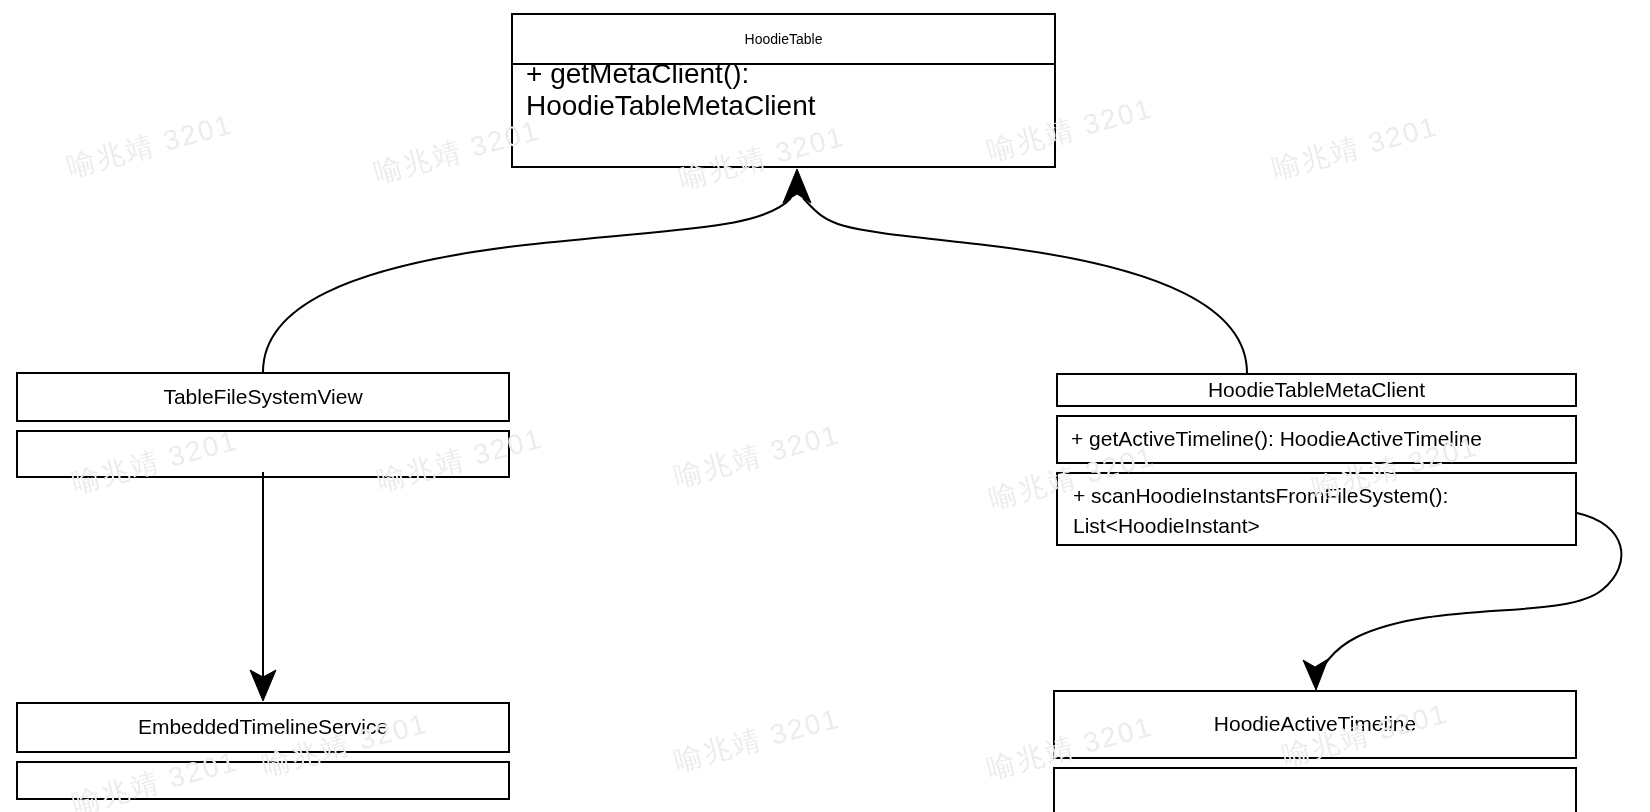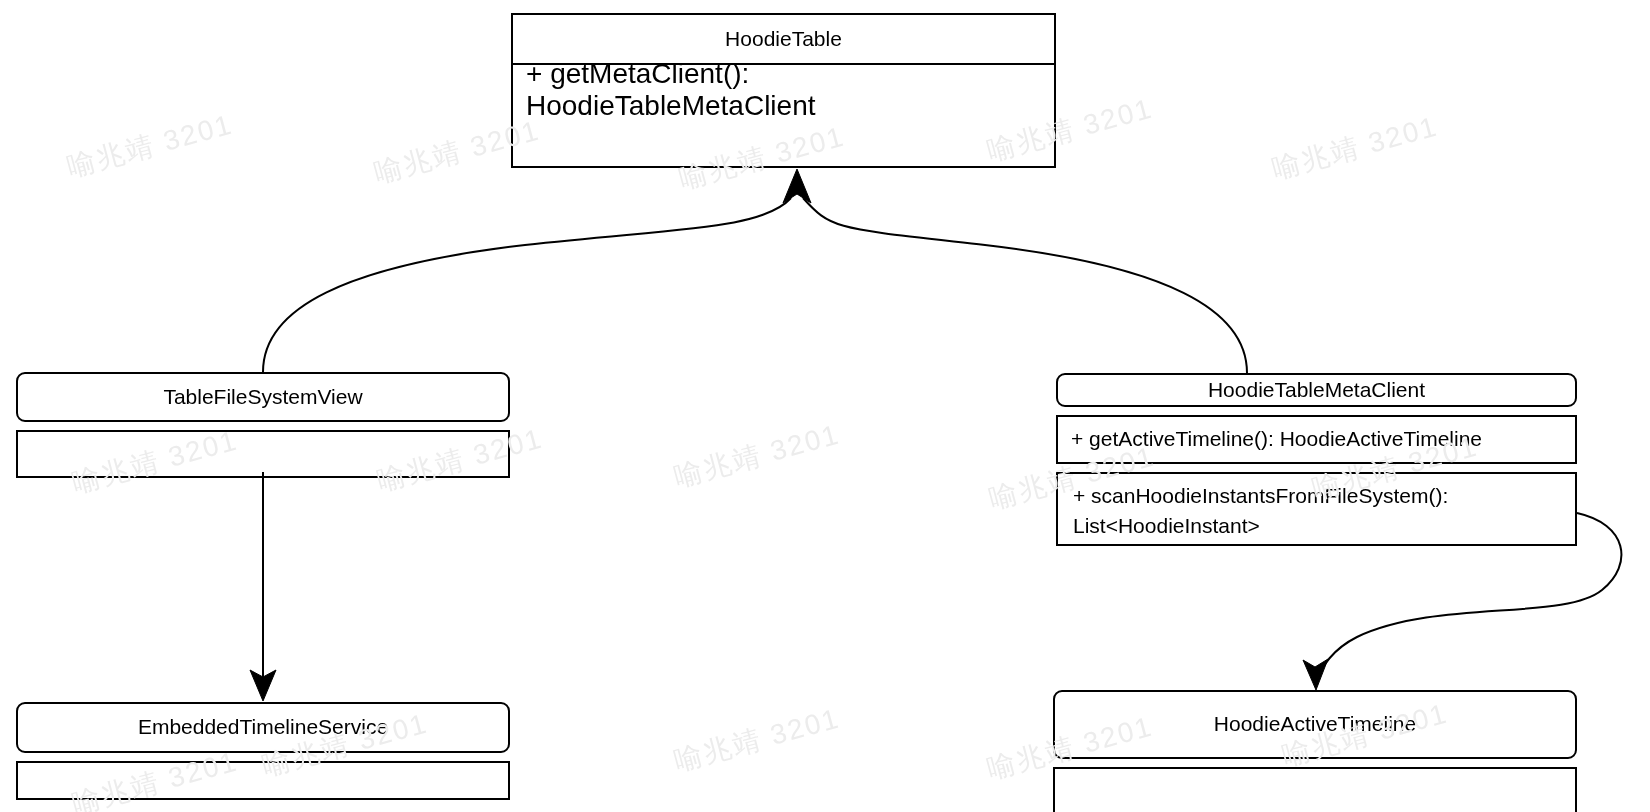--- a/index.html
+++ b/index.html
@@ -8,27 +8,27 @@
     background:#ffffff;font-family:"Liberation Sans",sans-serif;color:#000;
   }
   .stage{position:absolute;inset:0;}
   
   .cbox{position:absolute;z-index:1;}
   .sec{
     box-sizing:border-box;border:2px solid #000;background:#fff;
     font-size:21px;line-height:1.25;
   }
   .sec + .sec{margin-top:8px;}
-  .ctitle{display:flex;align-items:center;justify-content:center;text-align:center;border-radius:9px;}
+  .ctitle{display:flex;align-items:center;justify-content:center;text-align:center;}
   .mrow{display:flex;align-items:center;padding:0 13px;}
   .mwrap{display:block;padding:7px 15px;line-height:30px;}
   
   #box-hoodie-table{left:511px;top:13px;width:545px;}
   #box-hoodie-table .outer{box-sizing:border-box;border:2px solid #000;background:#fff;height:155px;}
-  #box-hoodie-table .t{height:48px;border-bottom:2px solid #000;display:flex;align-items:center;justify-content:center;font-size:21px;}
+  #box-hoodie-table .t{height:48px;border-bottom:2px solid #000;display:flex;align-items:center;justify-content:center;font-size:14px;}
   #box-hoodie-table .m{height:50px;display:flex;align-items:center;padding:0 13px;font-size:28px;}
   #box-table-file-system-view{left:16px;top:372px;width:494px;}
   #box-table-file-system-view .ctitle{height:50px;}
   #box-table-file-system-view .empty{height:48px;}
   #box-hoodie-table-meta-client{left:1056px;top:373px;width:521px;}
   #box-hoodie-table-meta-client .ctitle{height:34px;}
   #box-hoodie-table-meta-client .r1{height:49px;}
   #box-hoodie-table-meta-client .r2{height:74px;}
   #box-embedded-timeline-service{left:16px;top:702px;width:494px;}
   #box-embedded-timeline-service .ctitle{height:51px;}

